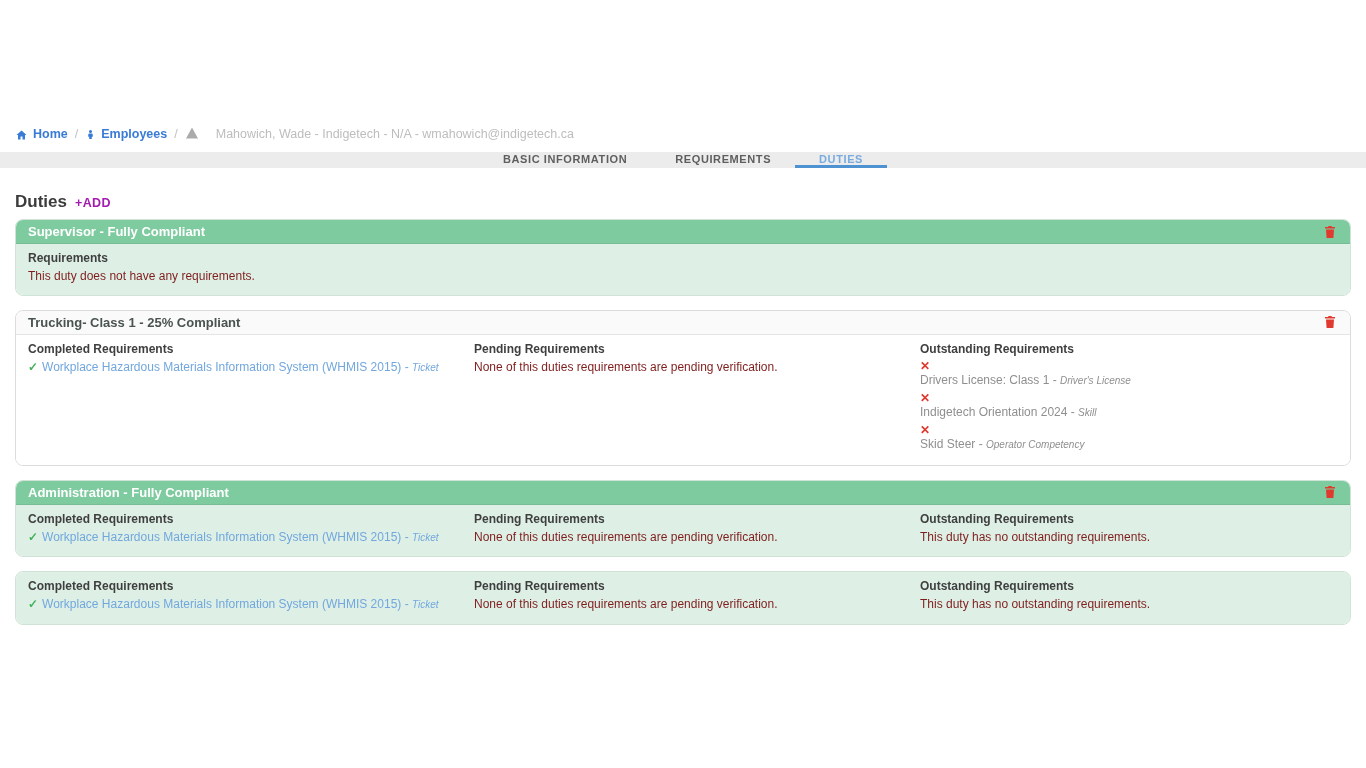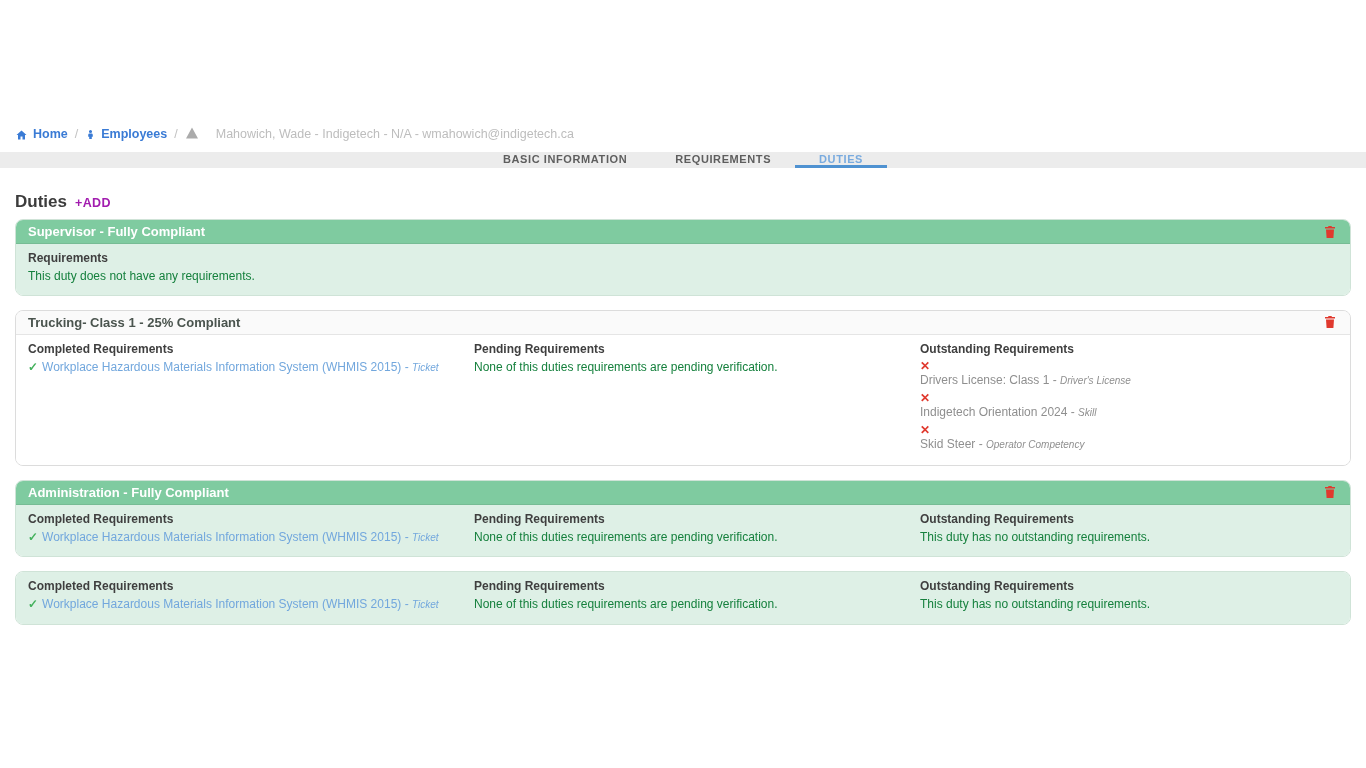--- a/index.html
+++ b/index.html
@@ -38,21 +38,21 @@
   .duty-card.green .card-header { background:#7fcba0; color:#ffffff;
     border-bottom:1px solid rgba(0,0,0,0.07); }
   .duty-card.white .card-header { background:#fafafa; color:#4a544e;
     border-bottom:1px solid #e5e5e5; }
   .trash-btn { background:none; border:none; cursor:pointer; padding:0 2px; line-height:0; }
   .card-body { padding:7px 12px 10px; font-size:12px; }
   .duty-card.green .card-body { background:#def0e6; }
   .duty-card.white .card-body { background:#ffffff; }
   .card-body.columns { display:grid; grid-template-columns:438px 438px 1fr; column-gap:8px; }
   .col-heading { font-weight:700; color:#3f3f3f; font-size:12px; margin-bottom:3px; }
-  .muted-text { color:#15803d; font-size:12px; line-height:1.4; }
+  .muted-text { color:#7f1d1d; font-size:12px; line-height:1.4; }
   .comp-item { color:#72a7dd; font-size:12px; line-height:1.45; }
   .check { color:#43b15c; font-weight:700; margin-right:4px; }
   .req-link { color:#72a7dd; text-decoration:none; cursor:pointer; }
   .req-type { font-size:10px; font-style:italic; }
   .out-item { margin-top:1px; }
   .x-icon { color:#e0392e; font-weight:700; font-size:12px; line-height:1.2; }
   .out-text { color:#8f8f8f; font-size:12px; line-height:1.3; margin-bottom:2px; }
   .out-type { font-size:10px; font-style:italic; color:#8f8f8f; }
 </style>
 </head>

